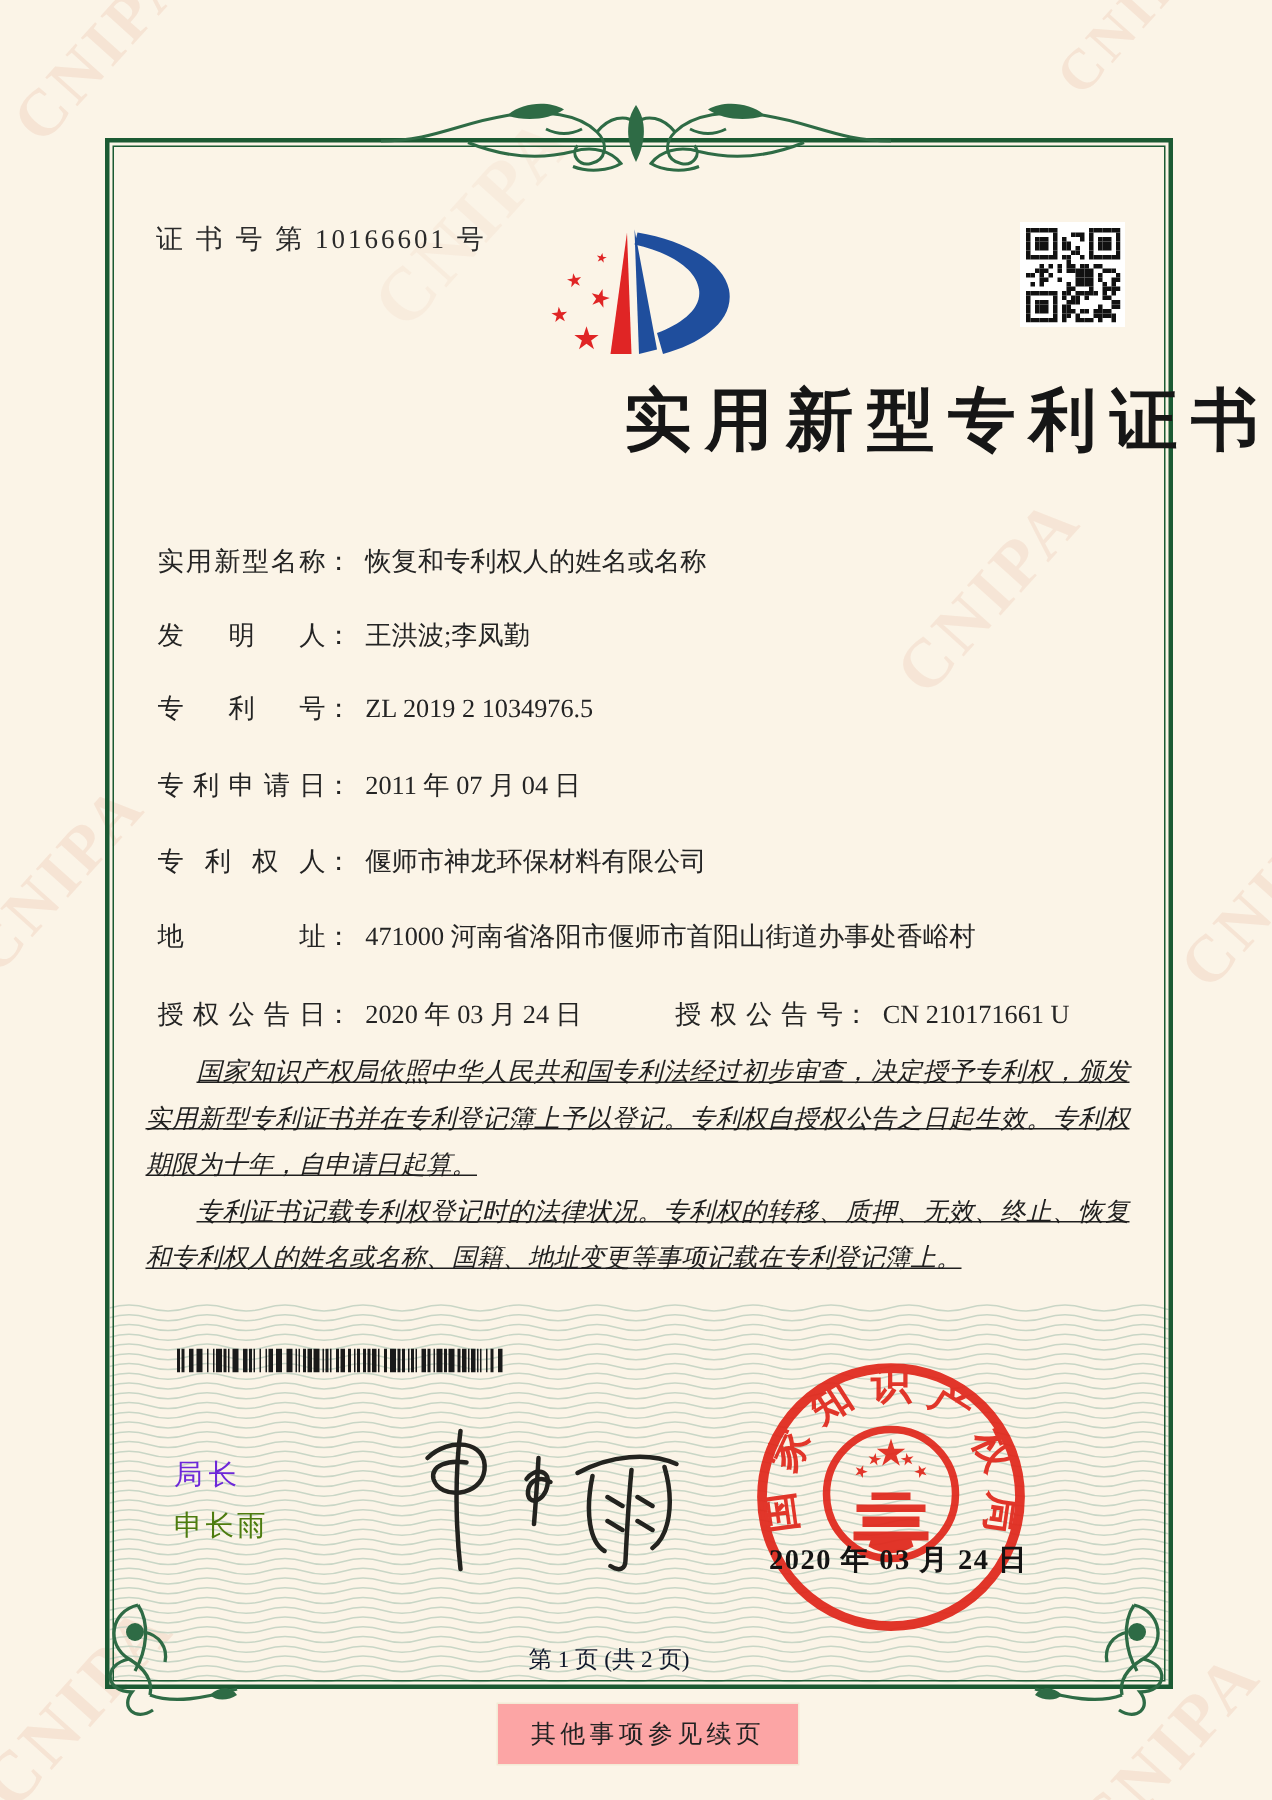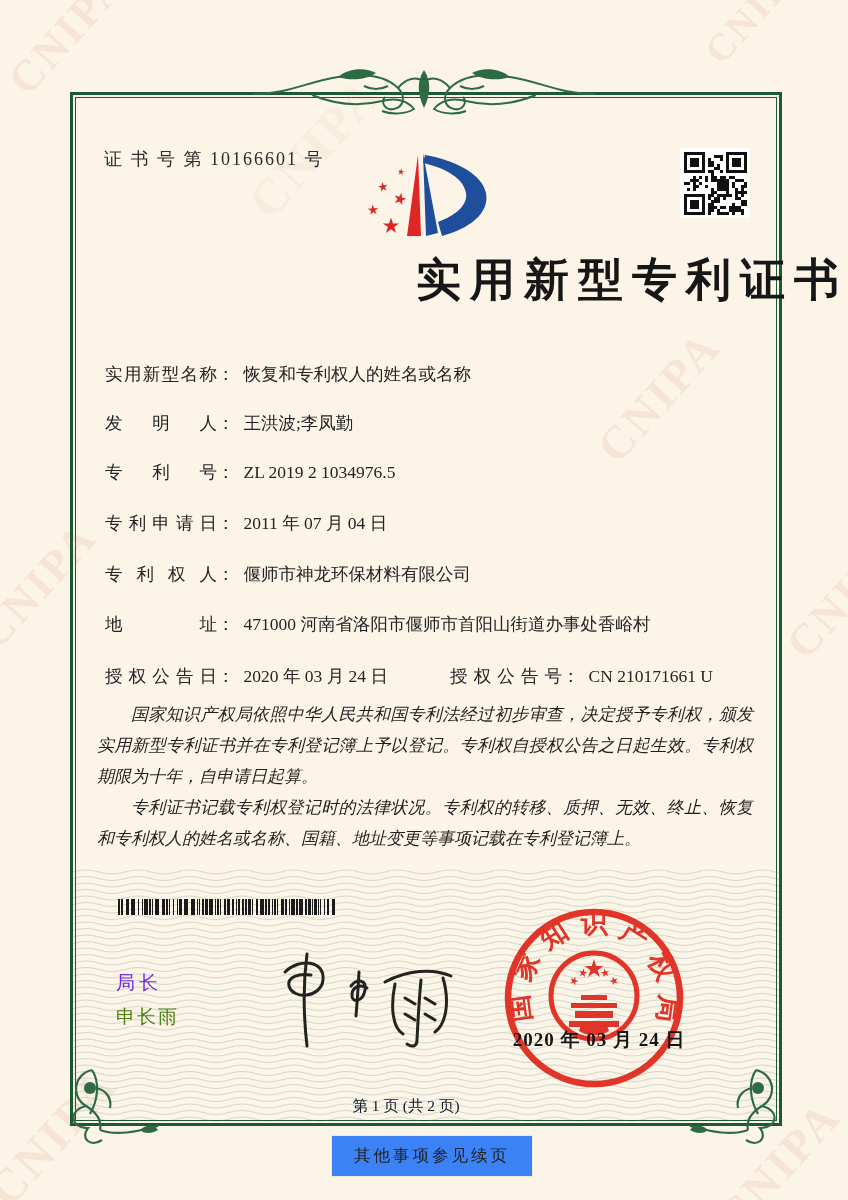--- a/index.html
+++ b/index.html
@@ -28,30 +28,30 @@
     font-size:45px;font-weight:bold;letter-spacing:9px;color:#161616;
   }
   .frow{position:absolute;left:105px;font-size:17.5px;color:#242424;white-space:nowrap;}
   .flabel{display:inline-block;width:112px;text-align:justify;text-align-last:justify;vertical-align:top;}
   .fcolon{display:inline-block;}
   .fvalue{margin-left:9px;}
   .paras{
     position:absolute;left:97px;top:699px;width:656px;
     font-size:17px;line-height:31px;font-style:italic;color:#1f1f1f;text-align:justify;
   }
-  .paras p{margin:0;text-indent:2em;}
+  .paras p{margin:0;text-indent:2em;text-decoration:underline;}
   .sig-title{position:absolute;left:116px;top:970px;font-size:19px;color:#6d28d9;letter-spacing:4px;}
   .sig-name{position:absolute;left:116px;top:1004px;font-size:19px;color:#4d7c0f;letter-spacing:2px;}
   .seal-date{
     position:absolute;left:506px;top:1027px;width:186px;text-align:center;
     font-size:19px;font-weight:600;color:#141414;letter-spacing:1px;
   }
   .page-indicator{position:absolute;left:300px;top:1096px;width:212px;text-align:center;font-size:15.5px;color:#0f172a;}
   .cont-note{
-    position:absolute;left:332px;top:1136px;padding:9px 22px;background:#3b82f6;
+    position:absolute;left:332px;top:1136px;padding:9px 22px;background:#fca5a5;
     font-size:16.5px;color:#222;letter-spacing:3px;box-shadow:0 0 0 1px #f3ead6;
   }
   svg{display:block;}
 </style>
 </head>
 <body>
 
 <div class="wm" style="left:-8px;top:6px;">CNIPA</div>
 <div class="wm" style="left:690px;top:-14px;font-size:38px;">CNIPA</div>
 <div class="wm" style="left:230px;top:118px;font-size:50px;opacity:.28;">CNIPA</div>

